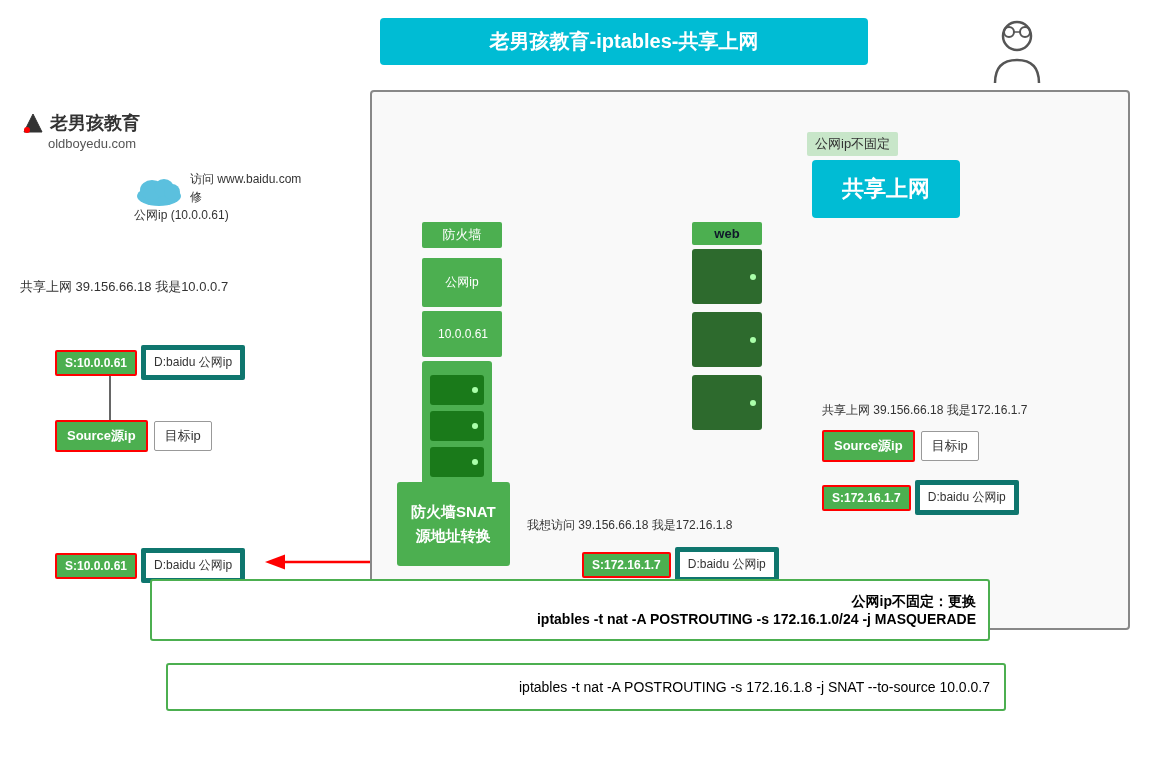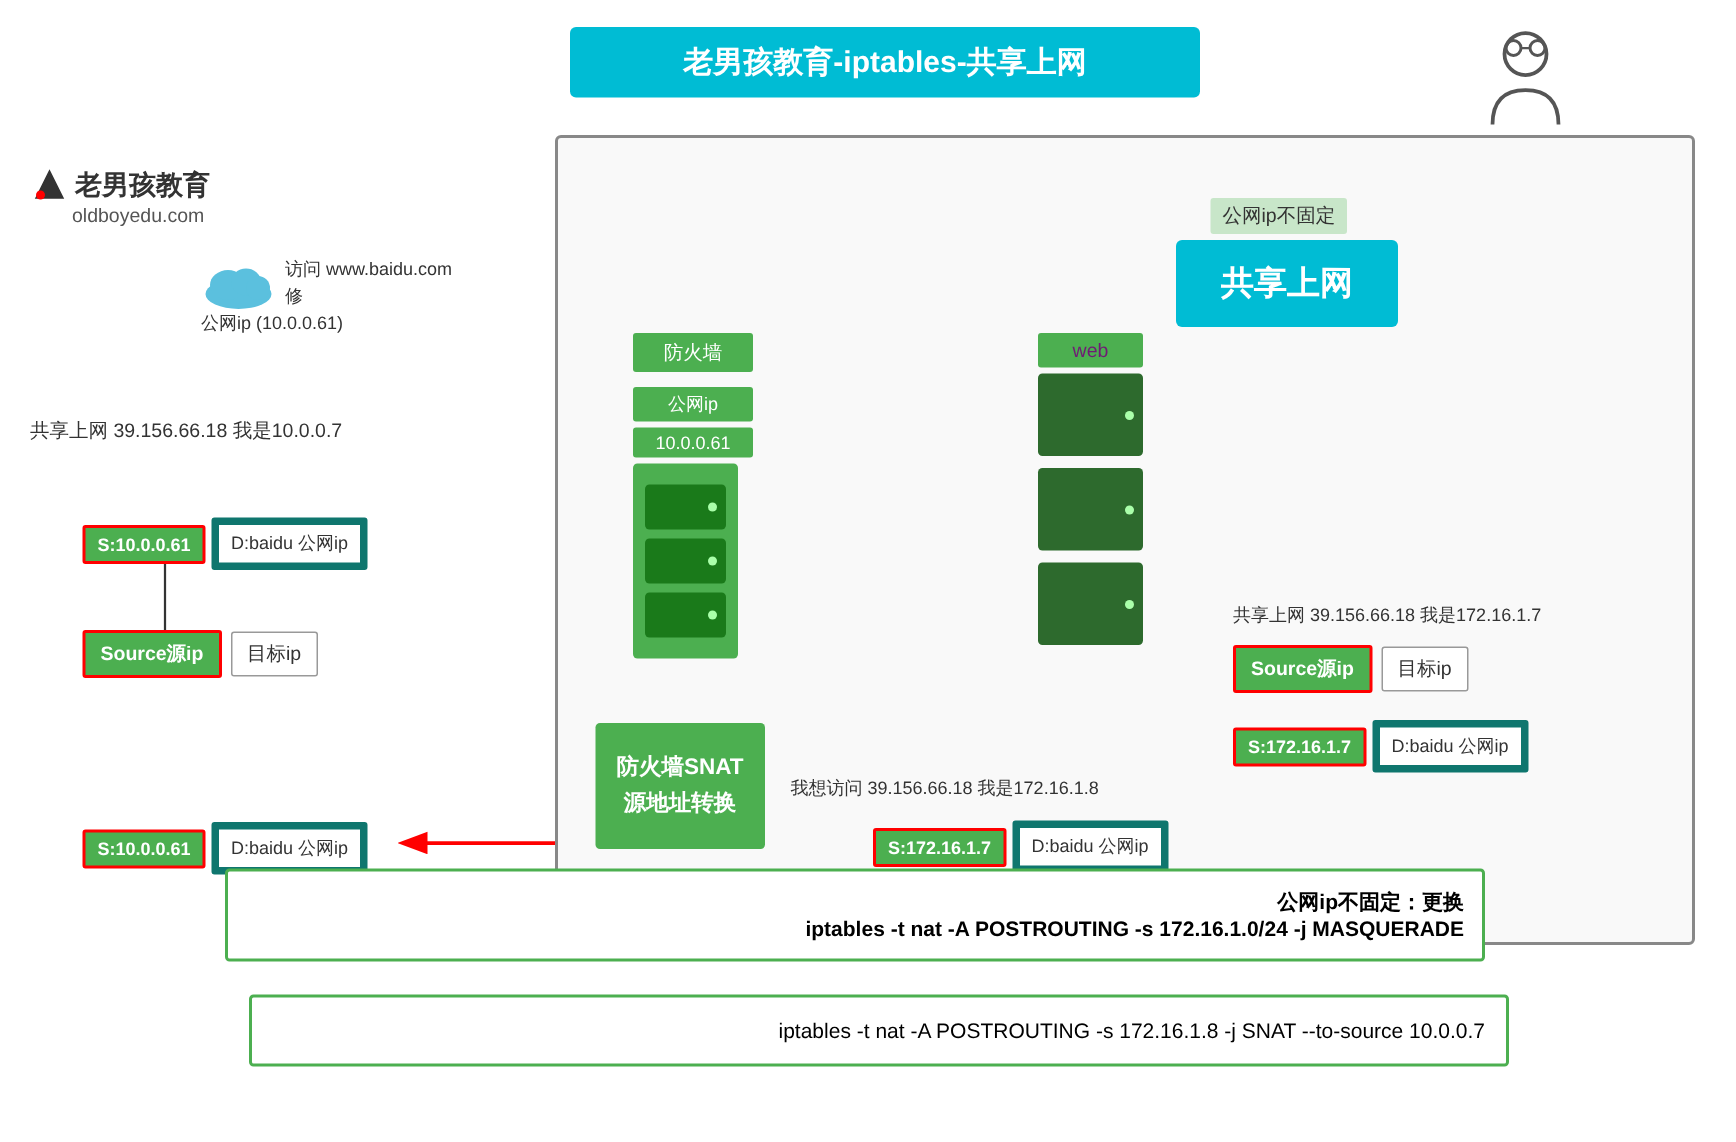--- a/index.html
+++ b/index.html
@@ -10,21 +10,21 @@
       font-family: 'Microsoft YaHei', Arial, sans-serif;
       overflow: hidden;
       position: relative;
     }
 
     
     .title-bar {
       position: absolute;
       top: 18px;
       left: 380px;
-      width: 420px;
+      width: 488px;
       background: #00bcd4;
       color: #fff;
       font-size: 20px;
       font-weight: bold;
       text-align: center;
       padding: 10px 20px;
       border-radius: 4px;
     }
 
     
@@ -91,21 +91,21 @@
       text-align: center;
       padding: 4px;
       font-size: 13px;
       border-radius: 2px;
       margin-bottom: 10px;
     }
     .fw-ip {
       background: #4caf50;
       color: #fff;
       text-align: center;
-      padding: 3px;
+      padding: 16px;
       font-size: 12px;
       border-radius: 2px;
       margin-bottom: 4px;
     }
     .fw-server {
       background: #4caf50;
       width: 70px;
       height: 130px;
       border-radius: 3px;
       display: flex;
@@ -134,26 +134,27 @@
     }
 
     
     .web-box {
       position: absolute;
       top: 130px;
       left: 320px;
     }
     .web-label {
       background: #4caf50;
-      color: #701a75;
+      color: #0f172a;
       text-align: center;
       padding: 4px 16px;
       font-size: 13px;
       border-radius: 2px;
       margin-bottom: 4px;
+      font-weight: bold;
     }
     .web-servers {
       display: flex;
       flex-direction: column;
       gap: 8px;
     }
     .web-server-unit {
       background: #2d6a2d;
       width: 70px;
       height: 55px;
@@ -404,21 +405,21 @@
     <div class="web-label">web</div>
     <div class="web-servers">
       <div class="web-server-unit"></div>
       <div class="web-server-unit"></div>
       <div class="web-server-unit"></div>
     </div>
   </div>
 
   <div class="web-cannot abs" style="top:40px;left:435px;">公网ip不固定</div>
 
-  <div class="share-net abs" style="top:68px;left:412px;">共享上网</div>
+  <div class="share-net abs" style="top:68px;left:440px;">共享上网</div>
 
   <div class="abs" style="top:310px;left:450px;font-size:12px;color:#333;">共享上网 39.156.66.18 我是172.16.1.7</div>
 
   <div class="abs label-row" style="top:338px;left:450px;">
     <div class="lbl-source">Source源ip</div>
     <div class="lbl-dst">目标ip</div>
   </div>
 
   <div class="abs pkt-box" style="top:388px;left:450px;">
     <div class="pkt-src">S:172.16.1.7</div>

